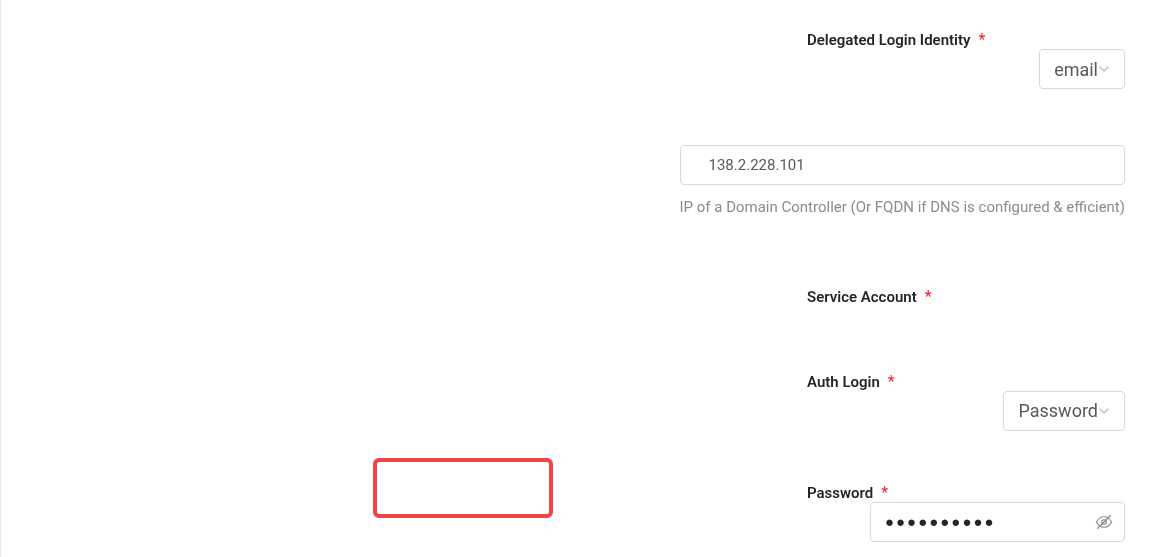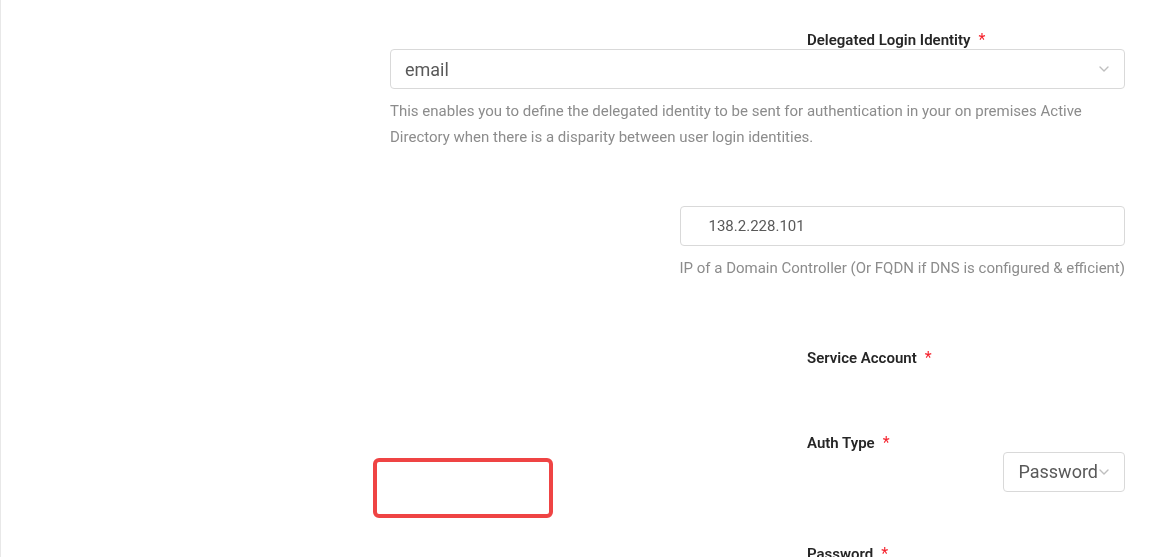--- a/index.html
+++ b/index.html
@@ -132,21 +132,20 @@
     </div>
     <div class="form-input-col">
       <div class="select-wrapper">
         <span class="select-value">email</span>
         <span class="chevron">
           <svg width="12" height="12" viewBox="0 0 12 12" fill="none">
             <path d="M2 4 L6 8 L10 4" stroke="currentColor" stroke-width="1.4" fill="none" stroke-linecap="round" stroke-linejoin="round"></path>
           </svg>
         </span>
       </div>
-      <div class="help-text">This enables you to define the delegated identity to be sent for authentication in your on premises Active Directory when there is a disparity between user login identities.</div>
     </div>
   </div>
 
   <div class="spacer-lg"></div>
 
   <div class="form-row">
     <div class="form-input-col">
       <input type="text" class="text-input" value="138.2.228.101" style="">
       <div class="help-text">IP of a Domain Controller (Or FQDN if DNS is configured &amp; efficient)</div>
     </div>
@@ -158,21 +157,21 @@
     <div class="form-label-col">
       <span class="form-label">Service Account</span>
       <span class="required">*</span>
     </div>
   </div>
 
   <div class="spacer-lg"></div>
 
   <div class="form-row">
     <div class="form-label-col">
-      <span class="form-label">Auth Type</span>
+      <span class="form-label">Auth Login</span>
       <span class="required">*</span>
     </div>
     <div class="form-input-col">
       <div class="select-wrapper">
         <span class="select-value">Password</span>
         <span class="chevron">
           <svg width="12" height="12" viewBox="0 0 12 12" fill="none">
             <path d="M2 4 L6 8 L10 4" stroke="currentColor" stroke-width="1.4" fill="none" stroke-linecap="round" stroke-linejoin="round"></path>
           </svg>
         </span>

